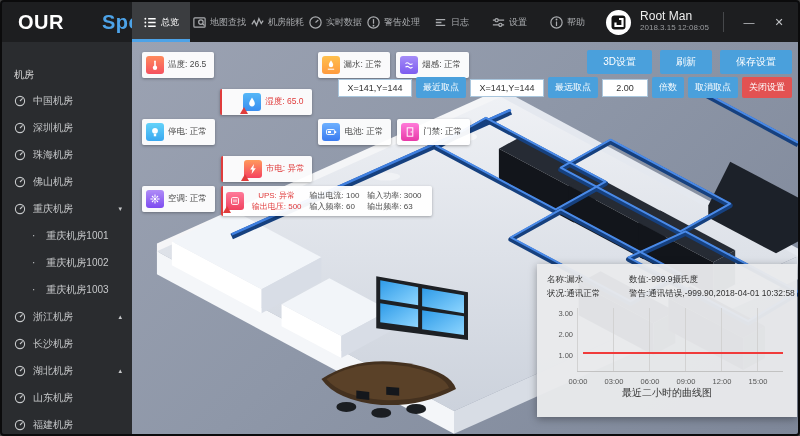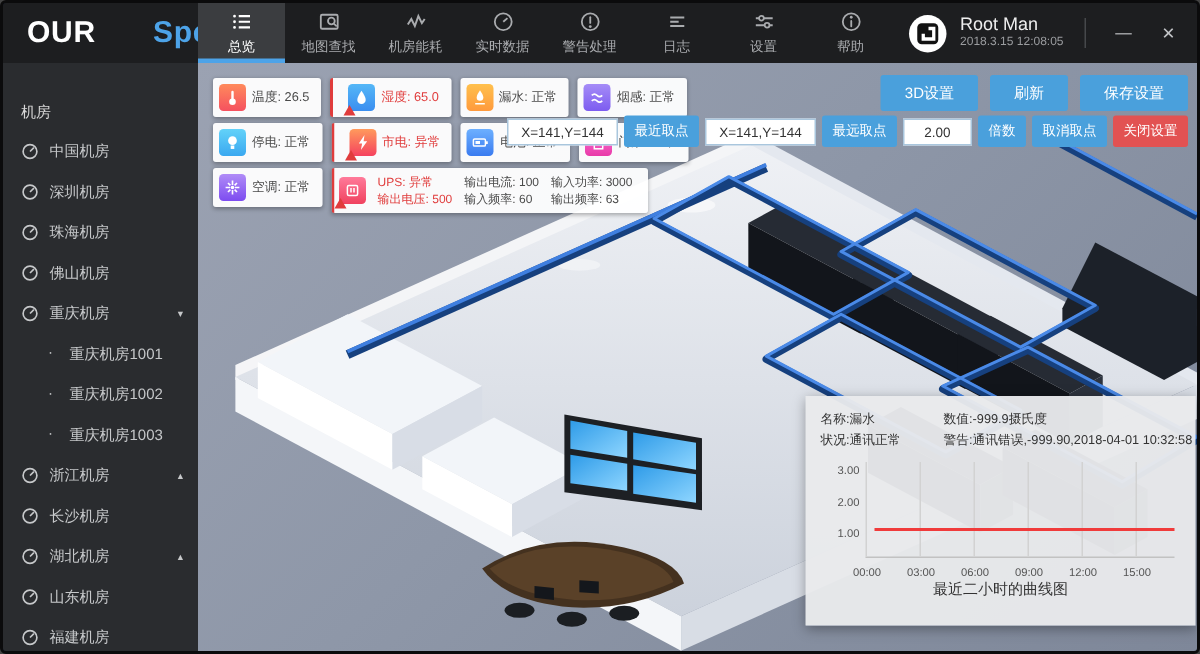--- a/index.html
+++ b/index.html
@@ -4,21 +4,21 @@
 <style>
   html,body{margin:0;padding:0;background:#444;}
   .window{position:relative;width:800px;height:436px;margin:0 auto;background:#0f172a;
     border:2px solid #0b0b0c;border-radius:4px;box-sizing:border-box;overflow:hidden;
     font-family:"Liberation Sans","DejaVu Sans",sans-serif;-webkit-font-smoothing:antialiased;}
   
   .topbar{position:absolute;top:0;left:0;right:0;height:40px;background:#1d1e20;display:flex;align-items:stretch;z-index:30;}
   .logo{width:130px;display:flex;align-items:center;padding-left:16px;font-size:20px;font-weight:bold;letter-spacing:.5px;box-sizing:border-box;}
   .logo .w{color:#fff;} .logo .b{color:#4da3e8;margin-left:38px;}
   .tabs{display:flex;}
-  .tab{width:58px;display:flex;flex-direction:column;align-items:center;justify-content:center;gap:3px;
+  .tab{width:58px;display:flex;flex-direction:row;align-items:center;justify-content:center;gap:3px;
     color:#a9abae;font-size:9px;cursor:pointer;position:relative;}
   .tab svg{width:15px;height:15px;}
   .tab.active{background:#3b3d40;color:#fff;}
   .tab.active::after{content:"";position:absolute;left:0;right:0;bottom:0;height:3px;background:#4da3e8;}
   .userarea{margin-left:auto;display:flex;align-items:center;padding-right:8px;gap:8px;}
   .avatar{width:27px;height:27px;}
   .uname{display:flex;flex-direction:column;line-height:12px;}
   .uname .n{color:#eee;font-size:12px;}
   .uname .d{color:#9a9c9f;font-size:8px;}
   .vsep{width:1px;height:20px;background:#46484b;margin:0 6px;}
@@ -33,37 +33,37 @@
   .sb-item.sub::before{content:"·";margin-right:4px;color:#c6c8ca;}
   .sb-arrow{position:absolute;right:10px;font-size:7px;color:#c6c8ca;}
   
   .main{position:absolute;left:130px;top:40px;right:0;bottom:0;background:linear-gradient(135deg,#9ba2b2 0%,#8e97a8 45%,#7e8799 100%);overflow:hidden;}
   .scene{position:absolute;inset:0;}
   
   .badges{position:absolute;left:10px;top:10px;display:flex;flex-direction:column;gap:4px;z-index:5;}
   .brow{display:flex;gap:6px;}
   .badge{display:flex;align-items:center;gap:4px;background:rgba(255,255,255,0.95);height:26px;
     padding:0 8px 0 4px;border-radius:2px;box-shadow:0 1px 3px rgba(0,0,0,.3);box-sizing:border-box;}
-  .badge.alarm{border-left:2px solid #e03c3c;padding-left:10px;}
+  .badge.alarm{border-left:2px solid #e03c3c;padding-left:21px;margin-top:37px;}
   .bi{width:18px;height:18px;border-radius:3px;position:relative;flex:none;display:flex;align-items:center;justify-content:center;}
   .bi svg{width:12px;height:12px;}
   .warn-tri{position:absolute;left:-3px;bottom:-3px;width:0;height:0;
     border-left:4px solid transparent;border-right:4px solid transparent;border-bottom:7px solid #e03c3c;}
   .bt{font-size:8.5px;color:#4a4a4a;white-space:nowrap;}
   .badge.alarm .bt{color:#e03c3c;}
   .i0{background:linear-gradient(180deg,#ff8a5c,#f5515f);} .i1{background:linear-gradient(180deg,#55b7f7,#3a8ef0);}
   .i2{background:linear-gradient(180deg,#ffc04d,#ff9a3d);} .i3{background:linear-gradient(180deg,#a58cf7,#7d5cf0);}
   .i4{background:linear-gradient(180deg,#63d2f9,#3aa8f0);} .i5{background:linear-gradient(180deg,#ff9a5c,#f5425f);}
   .i6{background:linear-gradient(180deg,#6db0ff,#3a7bf0);} .i7{background:linear-gradient(180deg,#ff7ad9,#e83aa8);}
   .i8{background:linear-gradient(180deg,#b08cf7,#7d4cf0);} .i9{background:linear-gradient(180deg,#ff7a9a,#f0425f);}
   .ups{display:flex;align-items:center;gap:8px;background:rgba(255,255,255,0.95);height:30px;padding:0 10px 0 3px;
     border-left:2px solid #e03c3c;border-radius:2px;box-shadow:0 1px 3px rgba(0,0,0,.3);}
   .ucol{display:flex;flex-direction:column;justify-content:center;line-height:11px;}
   .ucol span{font-size:8px;color:#4a4a4a;white-space:nowrap;}
-  .ucol span.red{color:#e03c3c;}
+  .ucol span.red{color:#e03c3c;text-align:center;}
   
   .toolbar{position:absolute;top:8px;right:6px;display:flex;gap:8px;z-index:6;}
   .btn{background:#4aa0dc;color:#fff;font-size:10px;padding:5px 16px;border-radius:2px;cursor:pointer;white-space:nowrap;}
   .settingsbar{position:absolute;top:35px;right:6px;display:flex;gap:4px;align-items:center;z-index:6;}
   .coord{width:74px;height:18px;border:1px solid #a9c6dd;background:#fff;color:#333;font-size:9px;text-align:center;
     font-family:"Liberation Sans",sans-serif;box-sizing:border-box;}
   .coord.small{width:46px;}
   .sbtn{background:#4aa0dc;color:#fff;font-size:9px;padding:4px 7px;border-radius:2px;cursor:pointer;white-space:nowrap;}
   .sbtn.red{background:#e25252;}
   

